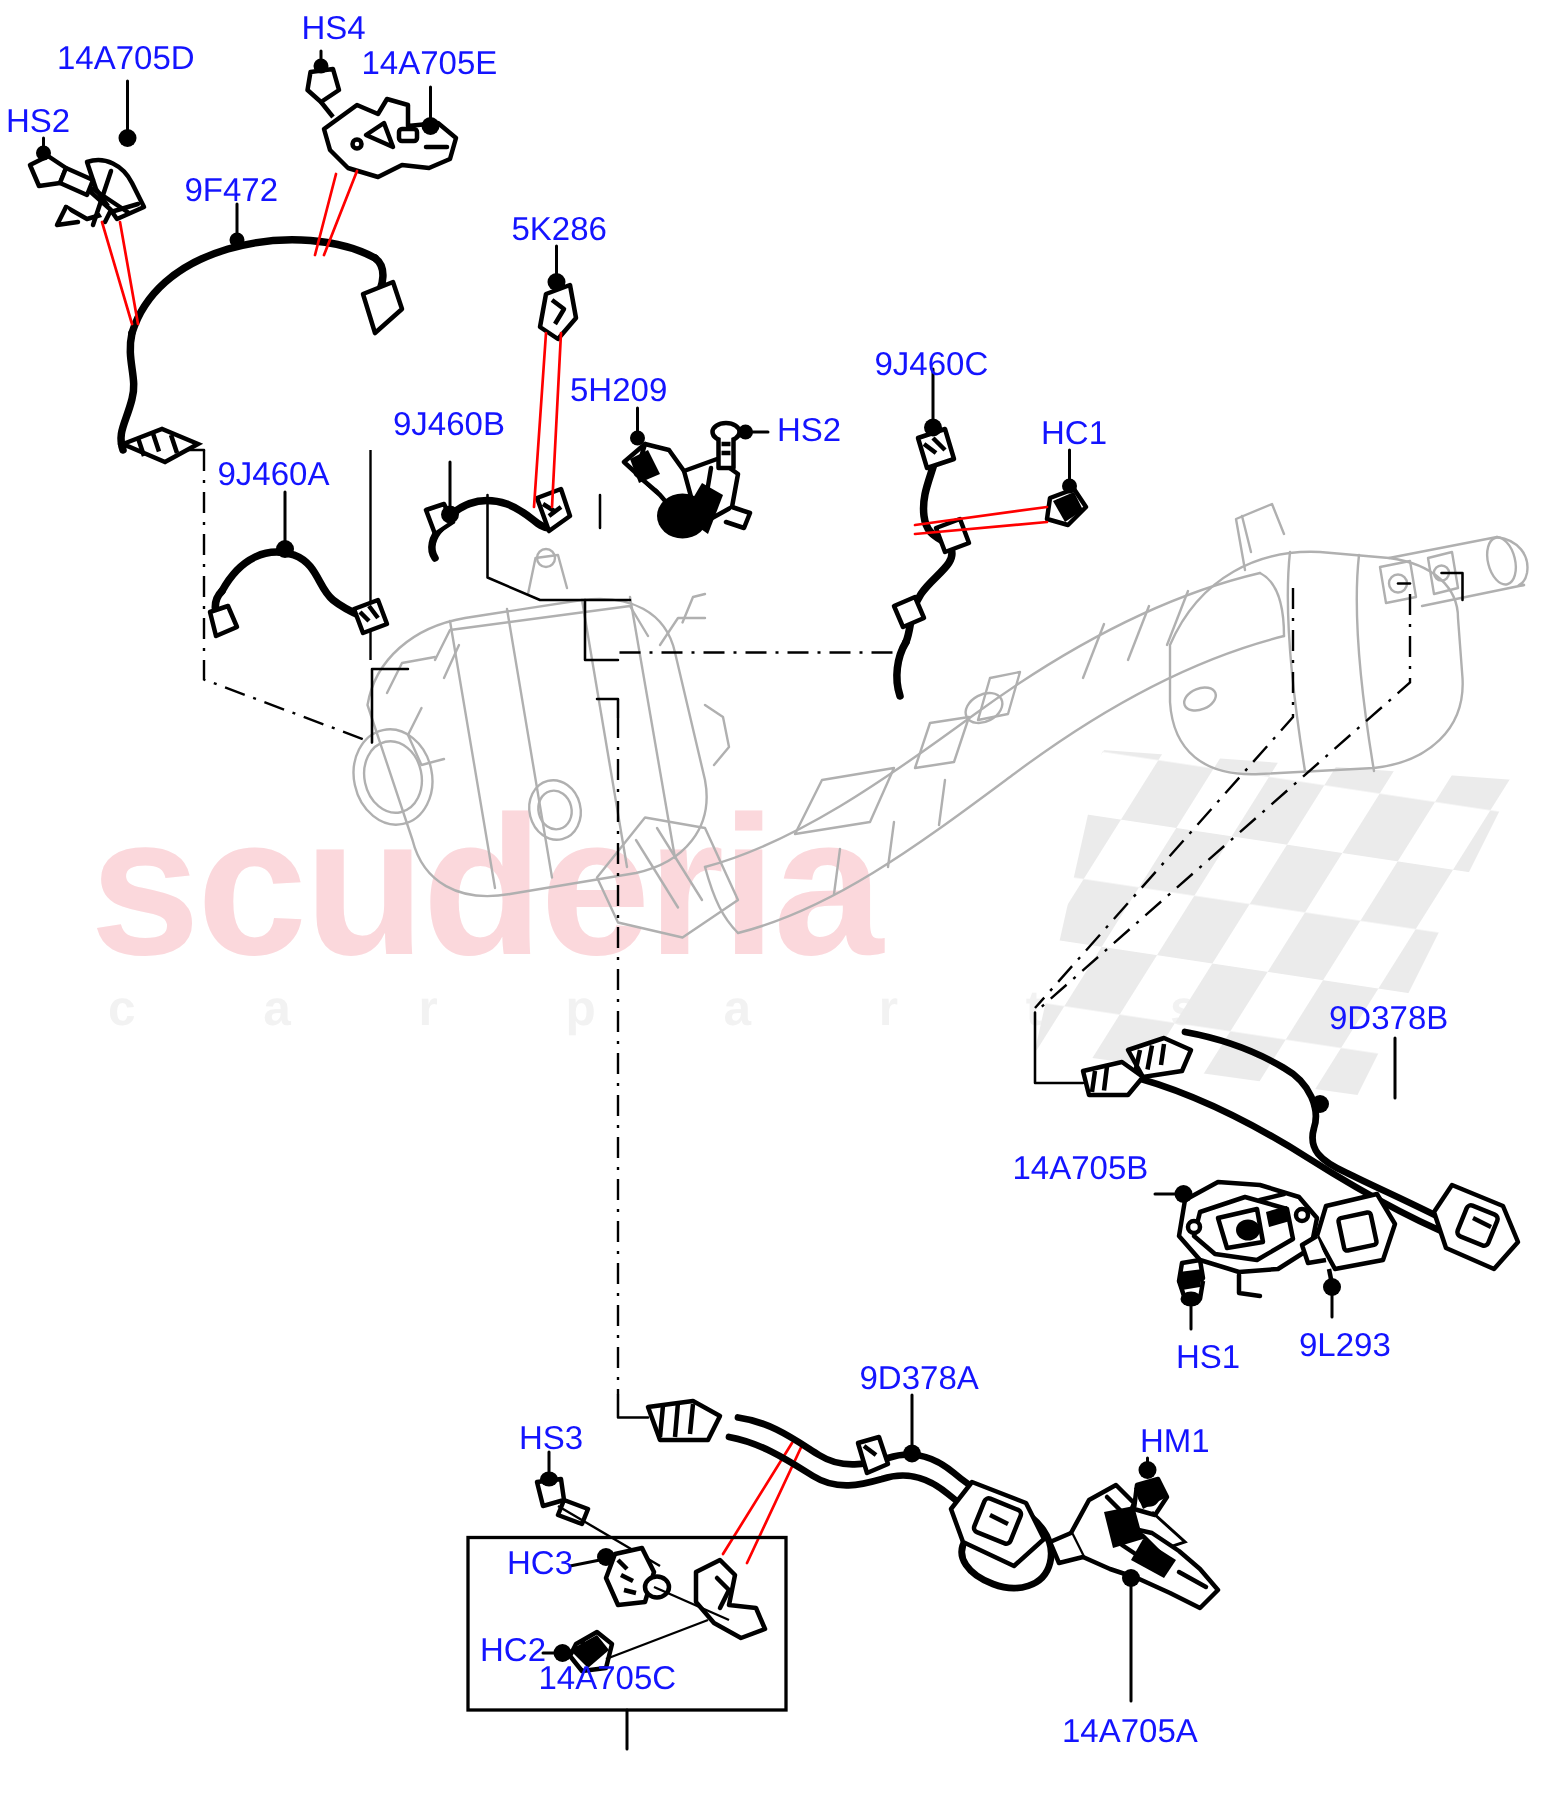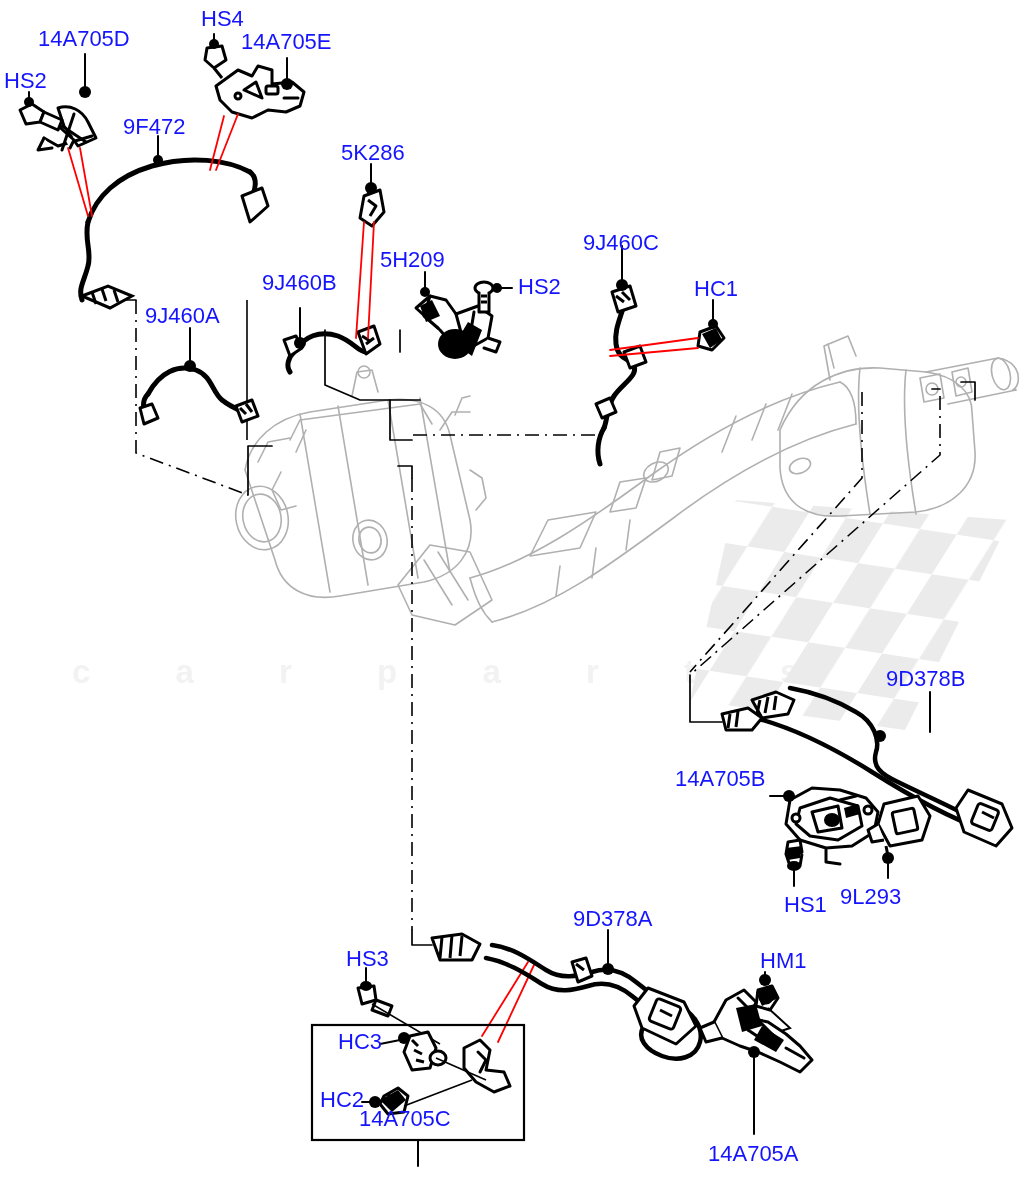--- a/index.html
+++ b/index.html
@@ -45,20 +45,21 @@
     font-family:"Liberation Sans", sans-serif;
     line-height:1;
     user-select:none;
   }
 </style>
 </head>
 <body>
 
 <div id="diagram-root">
 
+  <div class="wm-scuderia">scuderia</div>
   <div class="wm-carparts">c a r   p a r t s</div>
 
   <svg id="svg-layer" viewBox="0 0 1029 1200" xmlns="http://www.w3.org/2000/svg">
 
     <defs>
       <pattern id="checkerFlag" width="80" height="80" patternUnits="userSpaceOnUse" patternTransform="skewX(-26) rotate(8)">
         <rect x="0" y="0" width="40" height="40" fill="#ebebeb"></rect>
         <rect x="40" y="40" width="40" height="40" fill="#ebebeb"></rect>
       </pattern>
       <clipPath id="flagClip">
@@ -483,21 +484,21 @@
   <div class="callout" style="left:341px;top:142px">5K286</div>
   <div class="callout" style="left:380px;top:249px">5H209</div>
   <div class="callout" style="left:518px;top:276px">HS2</div>
   <div class="callout" style="left:583px;top:232px">9J460C</div>
   <div class="callout" style="left:694px;top:278px">HC1</div>
   <div class="callout" style="left:262px;top:272px">9J460B</div>
   <div class="callout" style="left:145px;top:305px">9J460A</div>
   <div class="callout" style="left:886px;top:668px">9D378B</div>
   <div class="callout" style="left:675px;top:768px">14A705B</div>
   <div class="callout" style="left:784px;top:894px">HS1</div>
-  <div class="callout" style="left:840px;top:886px">9L293</div>
+  <div class="callout" style="left:866px;top:886px">9L293</div>
   <div class="callout" style="left:573px;top:908px">9D378A</div>
   <div class="callout" style="left:346px;top:948px">HS3</div>
   <div class="callout" style="left:760px;top:950px">HM1</div>
   <div class="callout" style="left:338px;top:1031px">HC3</div>
   <div class="callout" style="left:320px;top:1089px">HC2</div>
   <div class="callout" style="left:708px;top:1143px">14A705A</div>
   <div class="callout" style="left:359px;top:1108px">14A705C</div>
 
 </div>
 

